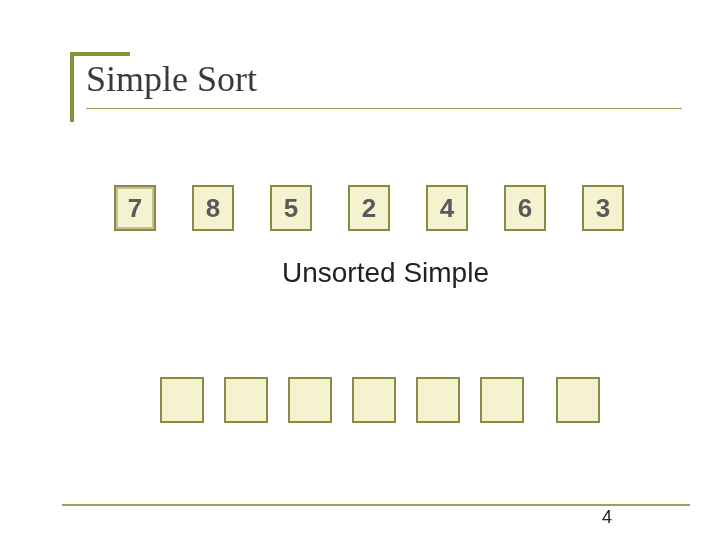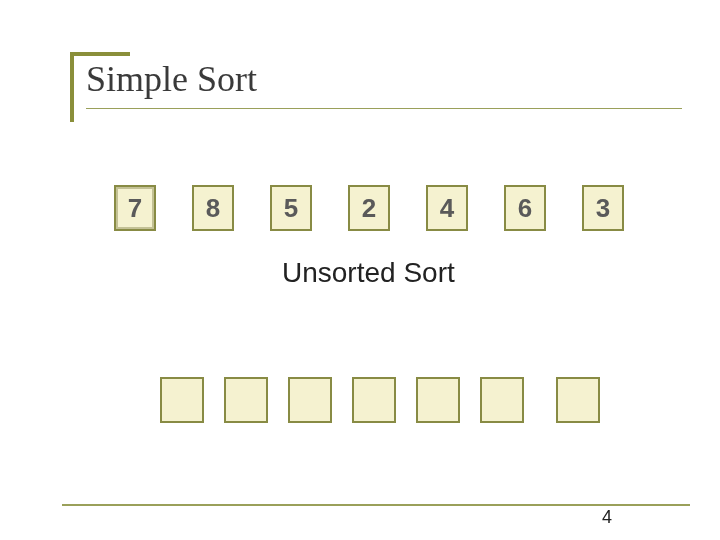--- a/index.html
+++ b/index.html
@@ -125,21 +125,21 @@
     <div class="array-row">
       <div class="cell highlight">7</div>
       <div class="cell">8</div>
       <div class="cell">5</div>
       <div class="cell">2</div>
       <div class="cell">4</div>
       <div class="cell">6</div>
       <div class="cell">3</div>
     </div>
 
-    <div class="caption unsorted">Unsorted Sort</div>
+    <div class="caption unsorted">Unsorted Simple</div>
 
     <div class="spacer"></div>
 
     <div class="array-row tight">
       <div class="cell"></div>
       <div class="cell"></div>
       <div class="cell"></div>
       <div class="cell"></div>
       <div class="cell"></div>
       <div class="cell"></div>

